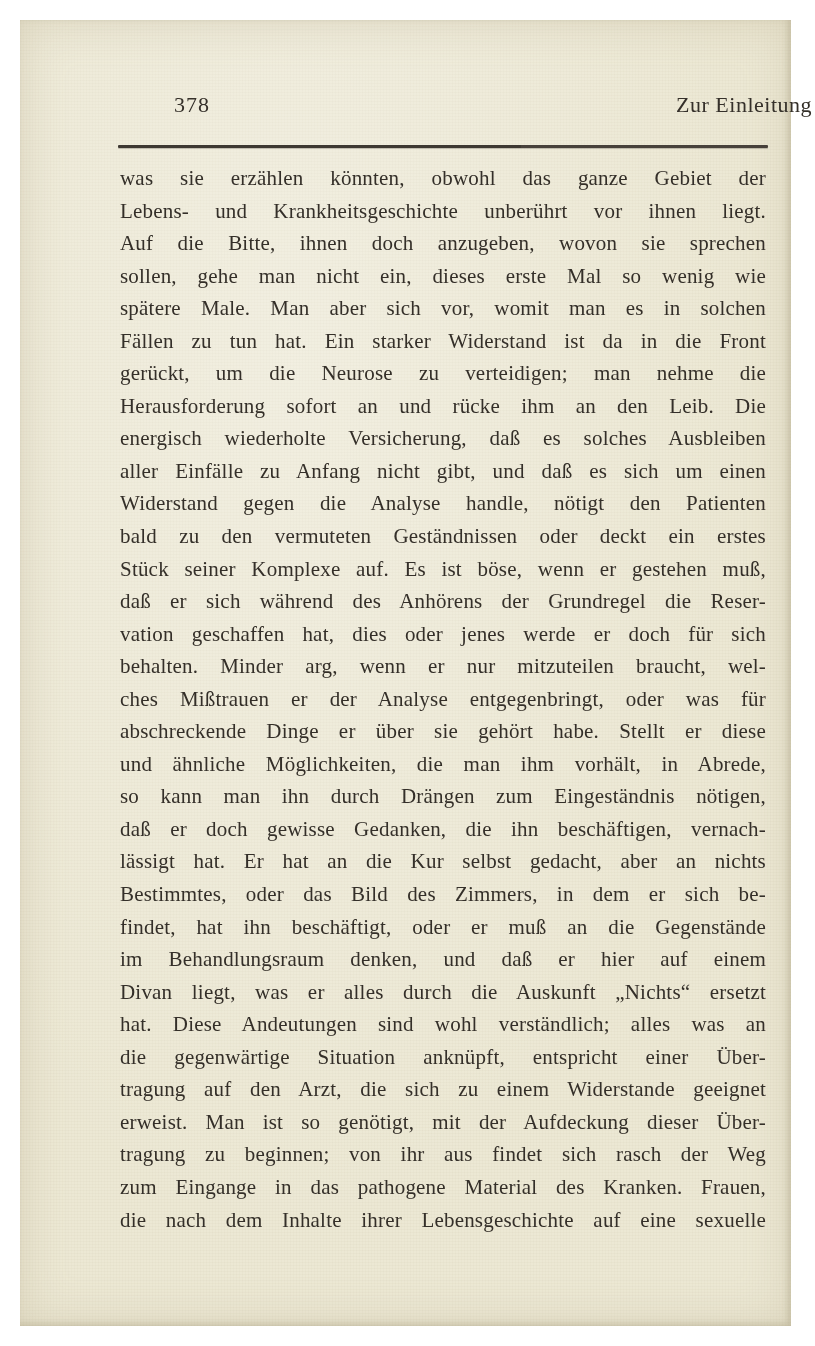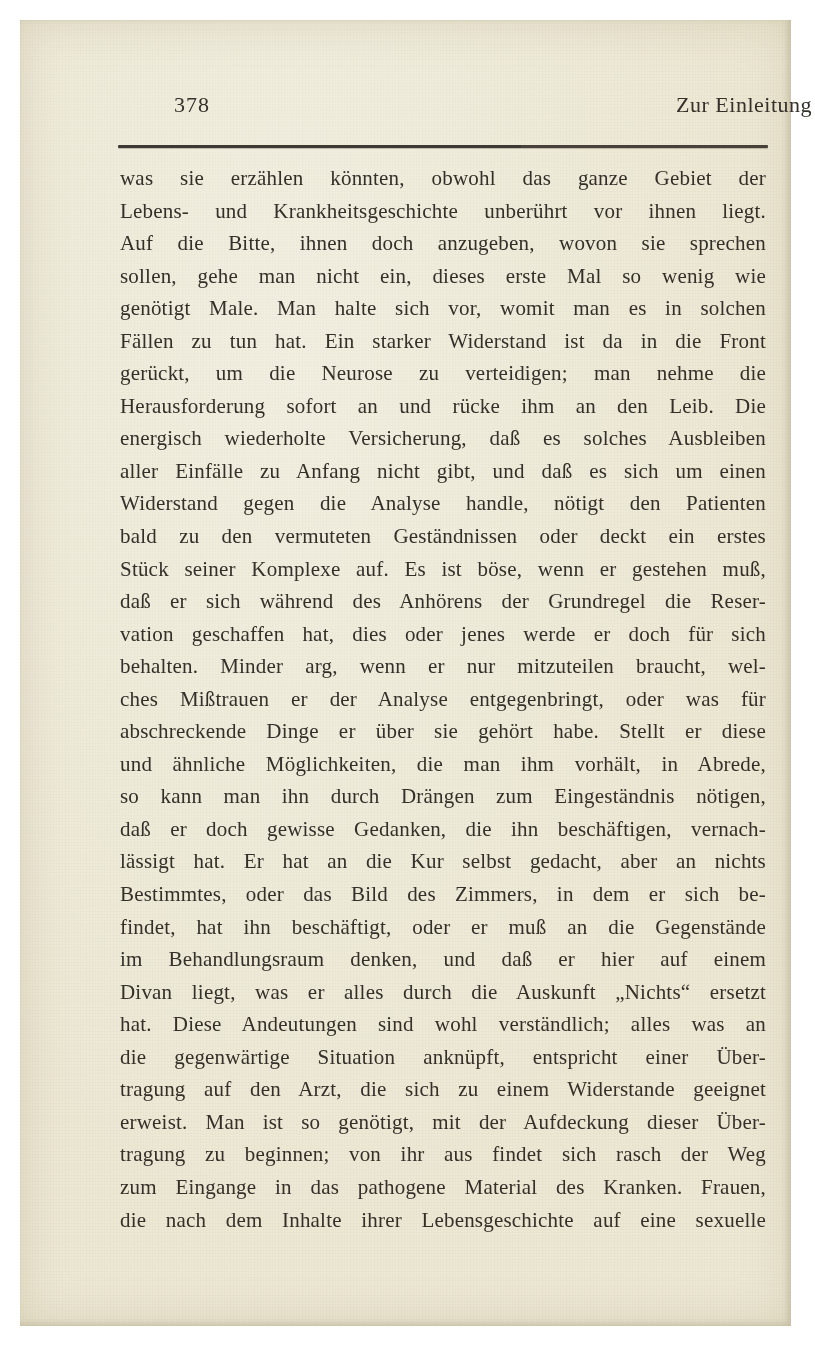--- a/index.html
+++ b/index.html
@@ -89,21 +89,21 @@
     <div class="header-row">
       <span class="page-number">378</span>
       <span class="running-title">Zur Einleitung</span>
     </div>
     <div class="header-rule"></div>
     <div class="body-text">
         <div class="line">was sie erzählen könnten, obwohl das ganze Gebiet der</div>
         <div class="line">Lebens- und Krankheitsgeschichte unberührt vor ihnen liegt.</div>
         <div class="line">Auf die Bitte, ihnen doch anzugeben, wovon sie sprechen</div>
         <div class="line">sollen, gehe man nicht ein, dieses erste Mal so wenig wie</div>
-        <div class="line">genötigt Male. Man halte sich vor, womit man es in solchen</div>
+        <div class="line">spätere Male. Man aber sich vor, womit man es in solchen</div>
         <div class="line">Fällen zu tun hat. Ein starker Widerstand ist da in die Front</div>
         <div class="line">gerückt, um die Neurose zu verteidigen; man nehme die</div>
         <div class="line">Herausforderung sofort an und rücke ihm an den Leib. Die</div>
         <div class="line">energisch wiederholte Versicherung, daß es solches Ausbleiben</div>
         <div class="line">aller Einfälle zu Anfang nicht gibt, und daß es sich um einen</div>
         <div class="line">Widerstand gegen die Analyse handle, nötigt den Patienten</div>
         <div class="line">bald zu den vermuteten Geständnissen oder deckt ein erstes</div>
         <div class="line">Stück seiner Komplexe auf. Es ist böse, wenn er gestehen muß,</div>
         <div class="line">daß er sich während des Anhörens der Grundregel die Reser-</div>
         <div class="line">vation geschaffen hat, dies oder jenes werde er doch für sich</div>

